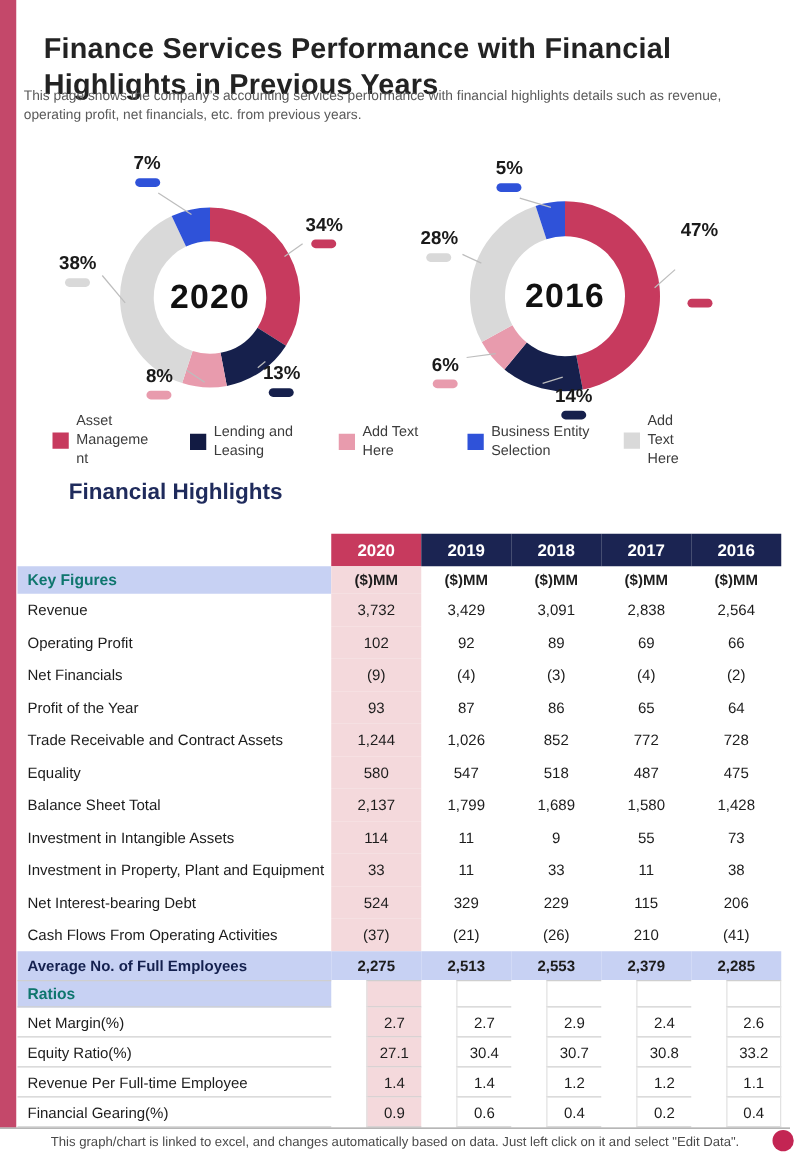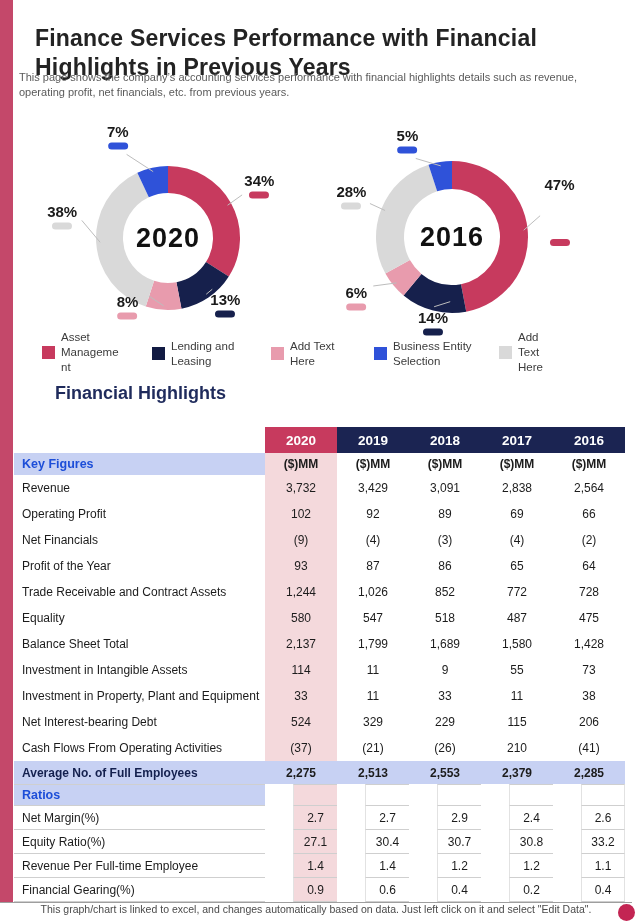--- a/index.html
+++ b/index.html
@@ -31,32 +31,32 @@
 
   .table{position:absolute;left:14px;top:427px;display:grid;
          grid-template-columns:251px 72px 72px 72px 72px 72px;}
   .c{display:flex;align-items:center;font-size:12px;color:#1c1c1c;box-sizing:border-box;}
   .lbl{padding-left:8px;}
   .val{justify-content:center;}
   .h26{height:26px}.h22{height:22px}.h23{height:23px}.h24{height:24px}
   .year-head{justify-content:center;color:#fff;font-weight:bold;font-size:13.5px;}
   .bg-crimson{background:#C73A5E;}
   .bg-navy{background:#1B2452;}
-  .kf{background:#C7D1F3;color:#1d4ed8;font-weight:bold;font-size:12.5px;}
+  .kf{background:#C7D1F3;color:#0f766e;font-weight:bold;font-size:12.5px;}
   .unit{font-weight:bold;justify-content:center;}
   .pinkcol{background:#F4D9DC;}
   .avg{background:#C7D1F3;font-weight:bold;}
   .avg-lbl{color:#14204E;}
   .rb{border-bottom:1px solid #cfcfcf;}
   .rt{border-top:1px solid #cfcfcf;}
   .rv{border-left:1px solid #e2e2e2;margin-left:28px;}
   .rr{border-right:1px solid #e2e2e2;}
 
   .footer{position:absolute;left:0;bottom:0;width:632px;height:22px;border-top:1px solid #9e9e9e;
-          display:flex;align-items:flex-start;justify-content:center;
+          display:flex;align-items:center;justify-content:center;
           font-size:10.5px;color:#4a4a4a;background:#fff;box-sizing:border-box;}
   .footer-dot{position:absolute;right:5px;top:904px;width:17px;height:17px;border-radius:50%;
               background:#C32553;z-index:5;}
 </style>
 </head>
 <body>
 
 <div class="page">
   <div class="left-bar"></div>
 
@@ -109,21 +109,21 @@
         <line x1="76.52304652014317" y1="160.89452726190564" x2="53.30384594664146" y2="163.9962741656487" stroke="#bdbdbd" stroke-width="1"></line>
         <path d="M65.40069231666637 151.61327923173036A76 76 0 0 1 108.51470842750398 42.71970476156834L117.16718427000251 69.34928721783263A48 48 0 0 0 89.93727935789454 138.12417635688234Z" fill="#D9D9D9"></path>
         <line x1="65.0560930160459" y1="88.49503220670317" x2="49.96207468745317" y2="81.53323458873777" stroke="#bdbdbd" stroke-width="1"></line>
         <path d="M108.51470842750398 42.71970476156834A76 76 0 0 1 131.99999999999997 39L132 67A48 48 0 0 0 117.16718427000251 69.34928721783263Z" fill="#2F52D9"></path>
         <line x1="120.73671851710336" y1="43.88643947715009" x2="95.7919259564656" y2="36.467537693428525" stroke="#bdbdbd" stroke-width="1"></line>
       </svg>
       <div class="pct" style="left: 239.53px; top: 89.0245px; gap: 46px;">
         <span>47%</span>
         <span class="pill" style="background: rgb(199, 58, 94);"></span>
       </div>
-      <div class="pct" style="left: 113px; top: 199.67px;">
+      <div class="pct" style="left: 139px; top: 199.67px;">
         <span>14%</span>
         <span class="pill" style="background: rgb(22, 32, 76);"></span>
       </div>
       <div class="pct" style="left: 36.3256px; top: 174.567px;">
         <span>6%</span>
         <span class="pill" style="background: rgb(232, 155, 173);"></span>
       </div>
       <div class="pct" style="left: 31.4437px; top: 73.9788px;">
         <span>28%</span>
         <span class="pill" style="background: rgb(217, 217, 217);"></span>

